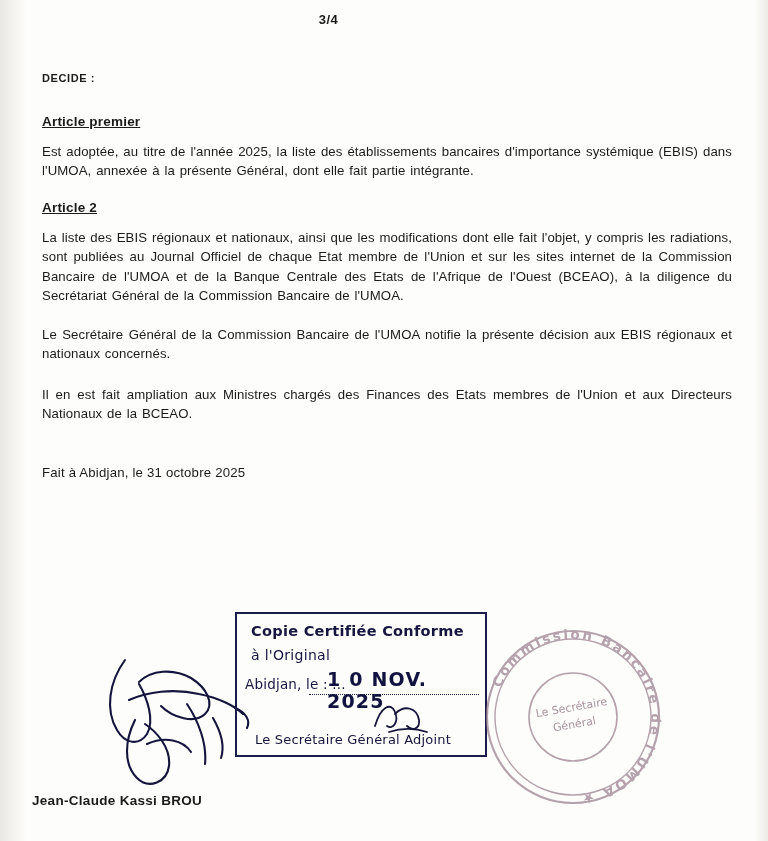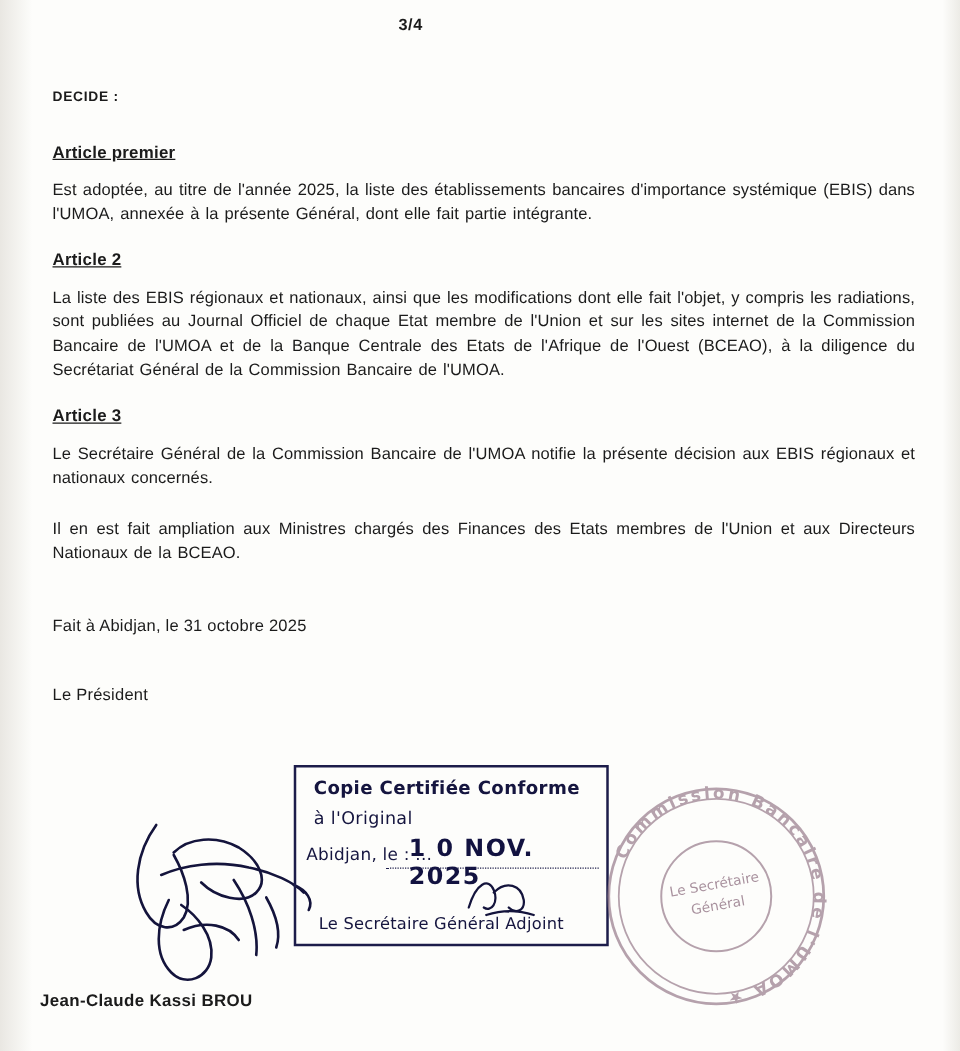--- a/index.html
+++ b/index.html
@@ -220,28 +220,26 @@
       <div class="article-head">Article premier</div>
       <p class="para">Est adoptée, au titre de l'année 2025, la liste des établissements bancaires d'importance systémique (EBIS) dans l'UMOA, annexée à la présente Général, dont elle fait partie intégrante.</p>
     </div>
 
     <div>
       <div class="article-head">Article 2</div>
       <p class="para">La liste des EBIS régionaux et nationaux, ainsi que les modifications dont elle fait l'objet, y compris les radiations, sont publiées au Journal Officiel de chaque Etat membre de l'Union et sur les sites internet de la Commission Bancaire de l'UMOA et de la Banque Centrale des Etats de l'Afrique de l'Ouest (BCEAO), à la diligence du Secrétariat Général de la Commission Bancaire de l'UMOA.</p>
     </div>
 
     <div>
-      <div class="article-head">Article 3</div>
       <p class="para tight">Le Secrétaire Général de la Commission Bancaire de l'UMOA notifie la présente décision aux EBIS régionaux et nationaux concernés.</p>
       <p class="para">Il en est fait ampliation aux Ministres chargés des Finances des Etats membres de l'Union et aux Directeurs Nationaux de la BCEAO.</p>
     </div>
 
     <div class="place-date">Fait à Abidjan, le 31 octobre 2025</div>
 
-    <div class="president">Le Président</div>
 
   </div>
 
   <svg class="signature-mark" viewBox="0 0 190 145">
     <g fill="none" stroke="#14143c" stroke-width="2.1" stroke-linecap="round">
       <path d="M30 12 C14 34, 10 62, 22 82 C30 96, 44 98, 52 86 C60 72, 52 50, 44 36"></path>
       <path d="M44 34 C56 22, 78 20, 96 30 C112 40, 120 56, 110 66 C100 76, 78 70, 66 58"></path>
       <path d="M34 52 C52 44, 78 40, 104 46 C124 50, 140 58, 148 66"></path>
       <path d="M40 72 C30 92, 28 116, 42 130 C54 142, 72 134, 74 118 C76 100, 62 84, 50 76"></path>
       <path d="M52 96 C70 88, 88 92, 96 104"></path>

